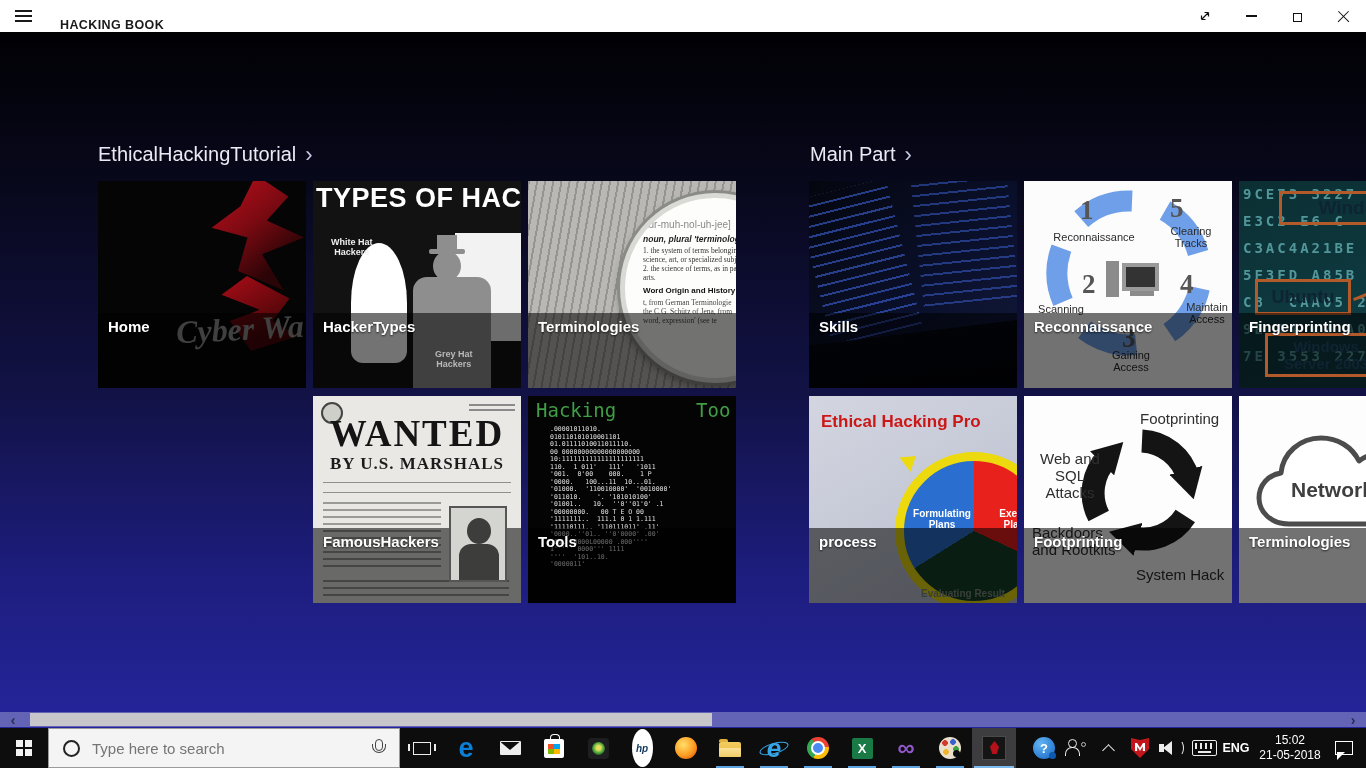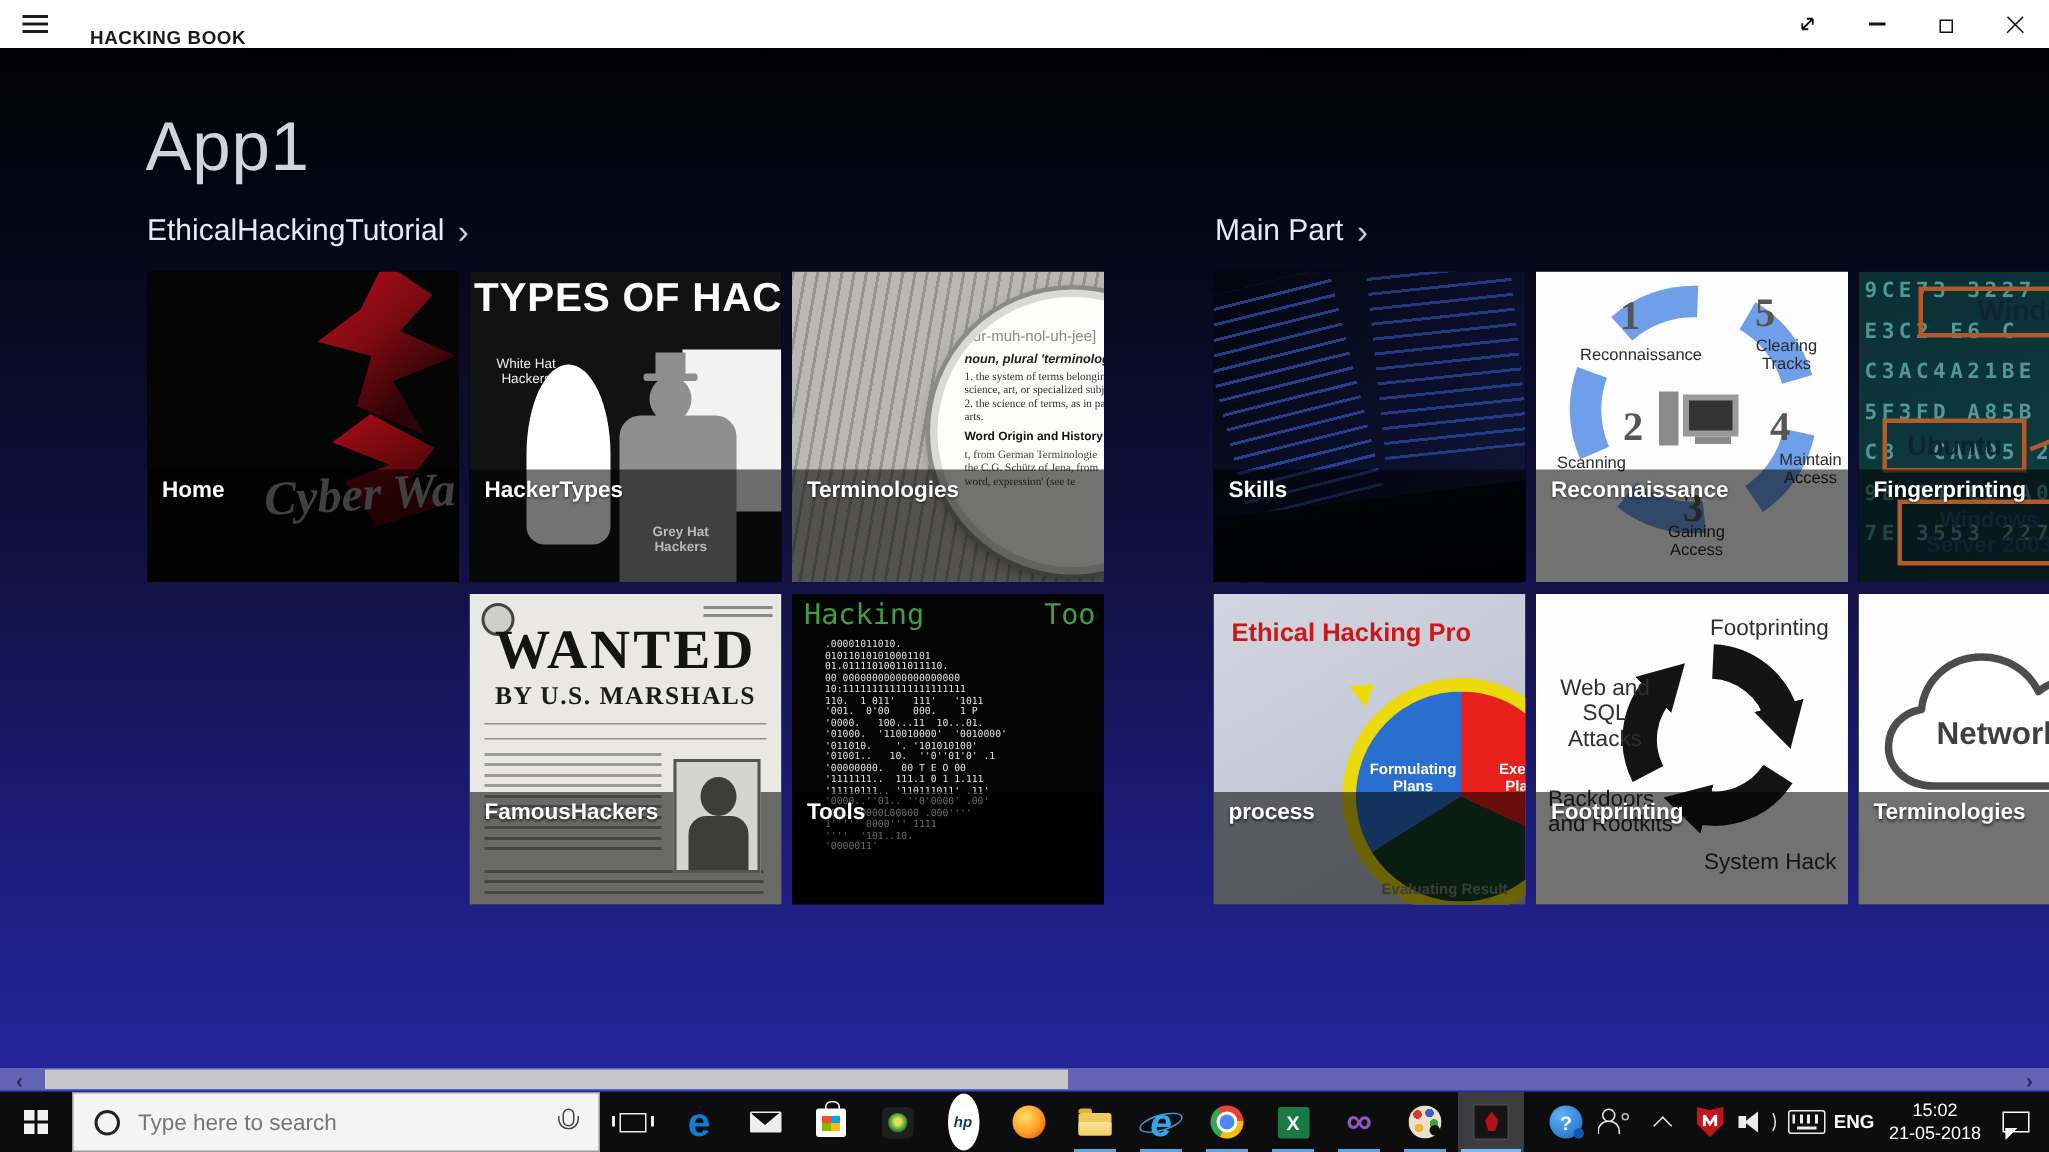--- a/index.html
+++ b/index.html
@@ -49,21 +49,21 @@
 
   
   .img.ht{background:#121212}
   .ht-title{position:absolute;left:3px;top:2px;width:210px;font-size:27px;font-weight:800;color:#fff;white-space:nowrap;letter-spacing:.5px}
   .ht-panel{position:absolute;right:0;top:52px;width:66px;height:108px;background:#f2f2f2}
   .ht-fig-white{position:absolute;left:38px;top:62px;width:56px;height:120px;background:#fff;border-radius:50% 50% 12px 12px}
   .ht-fig-grey-body{position:absolute;left:100px;top:96px;width:78px;height:112px;background:#8e8e8e;border-radius:14px 14px 0 0}
   .ht-fig-grey-head{position:absolute;left:120px;top:70px;width:28px;height:30px;background:#8e8e8e;border-radius:50%}
   .ht-hat-top{position:absolute;left:124px;top:54px;width:20px;height:16px;background:#8e8e8e}
   .ht-hat-brim{position:absolute;left:116px;top:68px;width:36px;height:5px;background:#8e8e8e;border-radius:2px}
-  .ht-whitehat{position:absolute;left:18px;top:56px;font-size:9px;font-weight:400;color:#efefef;text-align:center;z-index:2}
+  .ht-whitehat{position:absolute;left:18px;top:56px;font-size:9px;font-weight:700;color:#efefef;text-align:center;z-index:2}
   .ht-greyhat{position:absolute;left:122px;top:168px;font-size:9px;font-weight:700;color:#b9b9b9;text-align:center;z-index:5}
 
   
   .img.term{background:#b6b4b0}
   .term-lines{position:absolute;inset:0;background:repeating-linear-gradient(100deg,rgba(90,88,84,.35) 0 2px,rgba(201,199,195,.2) 2px 8px)}
   .mag{position:absolute;left:92px;top:12px;width:190px;height:190px;border-radius:50%;background:#fdfdfb;
     border:5px solid #d9d9d6;box-shadow:0 0 0 3px #8a8a87,0 4px 10px rgba(0,0,0,.4);padding:20px 0 0 18px;overflow:hidden}
   .mag-word{font-size:24px;font-weight:800;color:#111;letter-spacing:.5px}
   .mag-pron{font-size:10px;color:#8a8a8a;margin:1px 0 4px}
   .mag-noun{font-size:8.5px;font-weight:700;font-style:italic;color:#222}
@@ -247,21 +247,20 @@
       <button class="wc">
           <span class="restore-glyph"></span>
         </button>
       <button class="wc">
           <span class="close-glyph"></span>
         </button>
     </div>
   </header>
 
   <main class="content">
-    <h1 class="app-title">App1</h1>
 
     <div class="group-header" style="left:98px">
       <span>EthicalHackingTutorial</span>
       <span class="chev">›</span>
     </div>
     <div class="group-header" style="left:810px">
       <span>Main Part</span>
       <span class="chev">›</span>
     </div>
 

